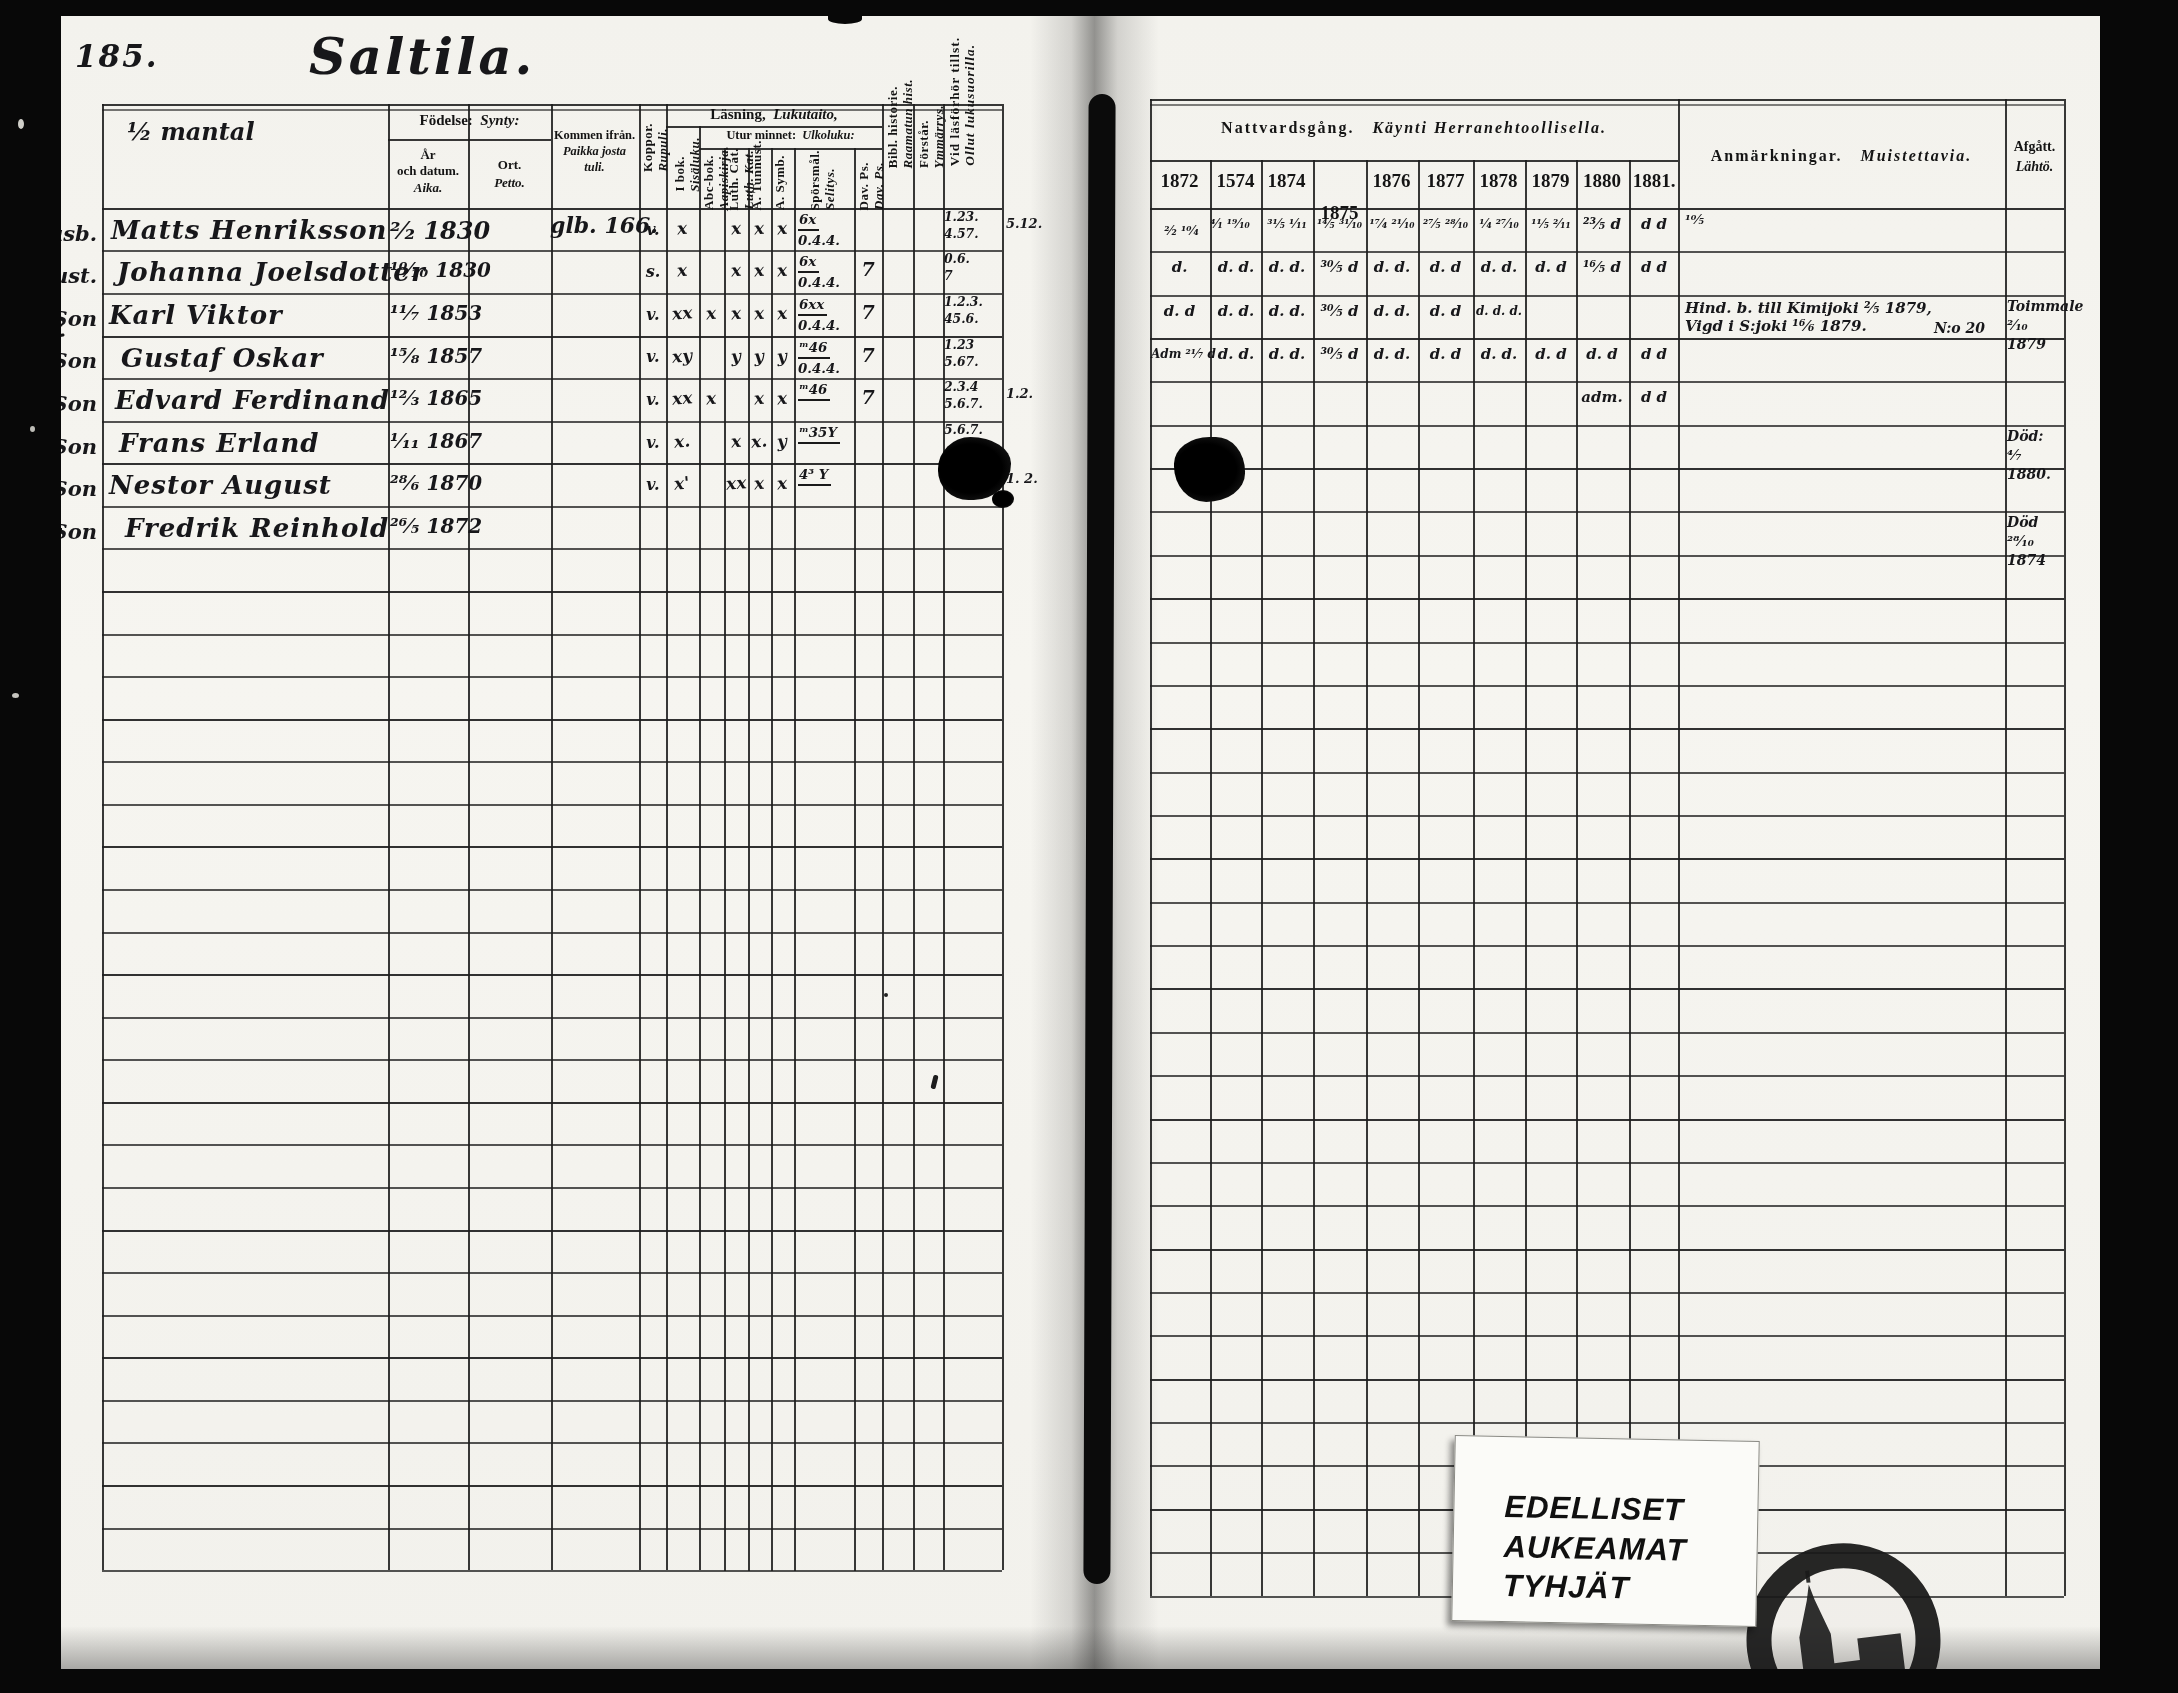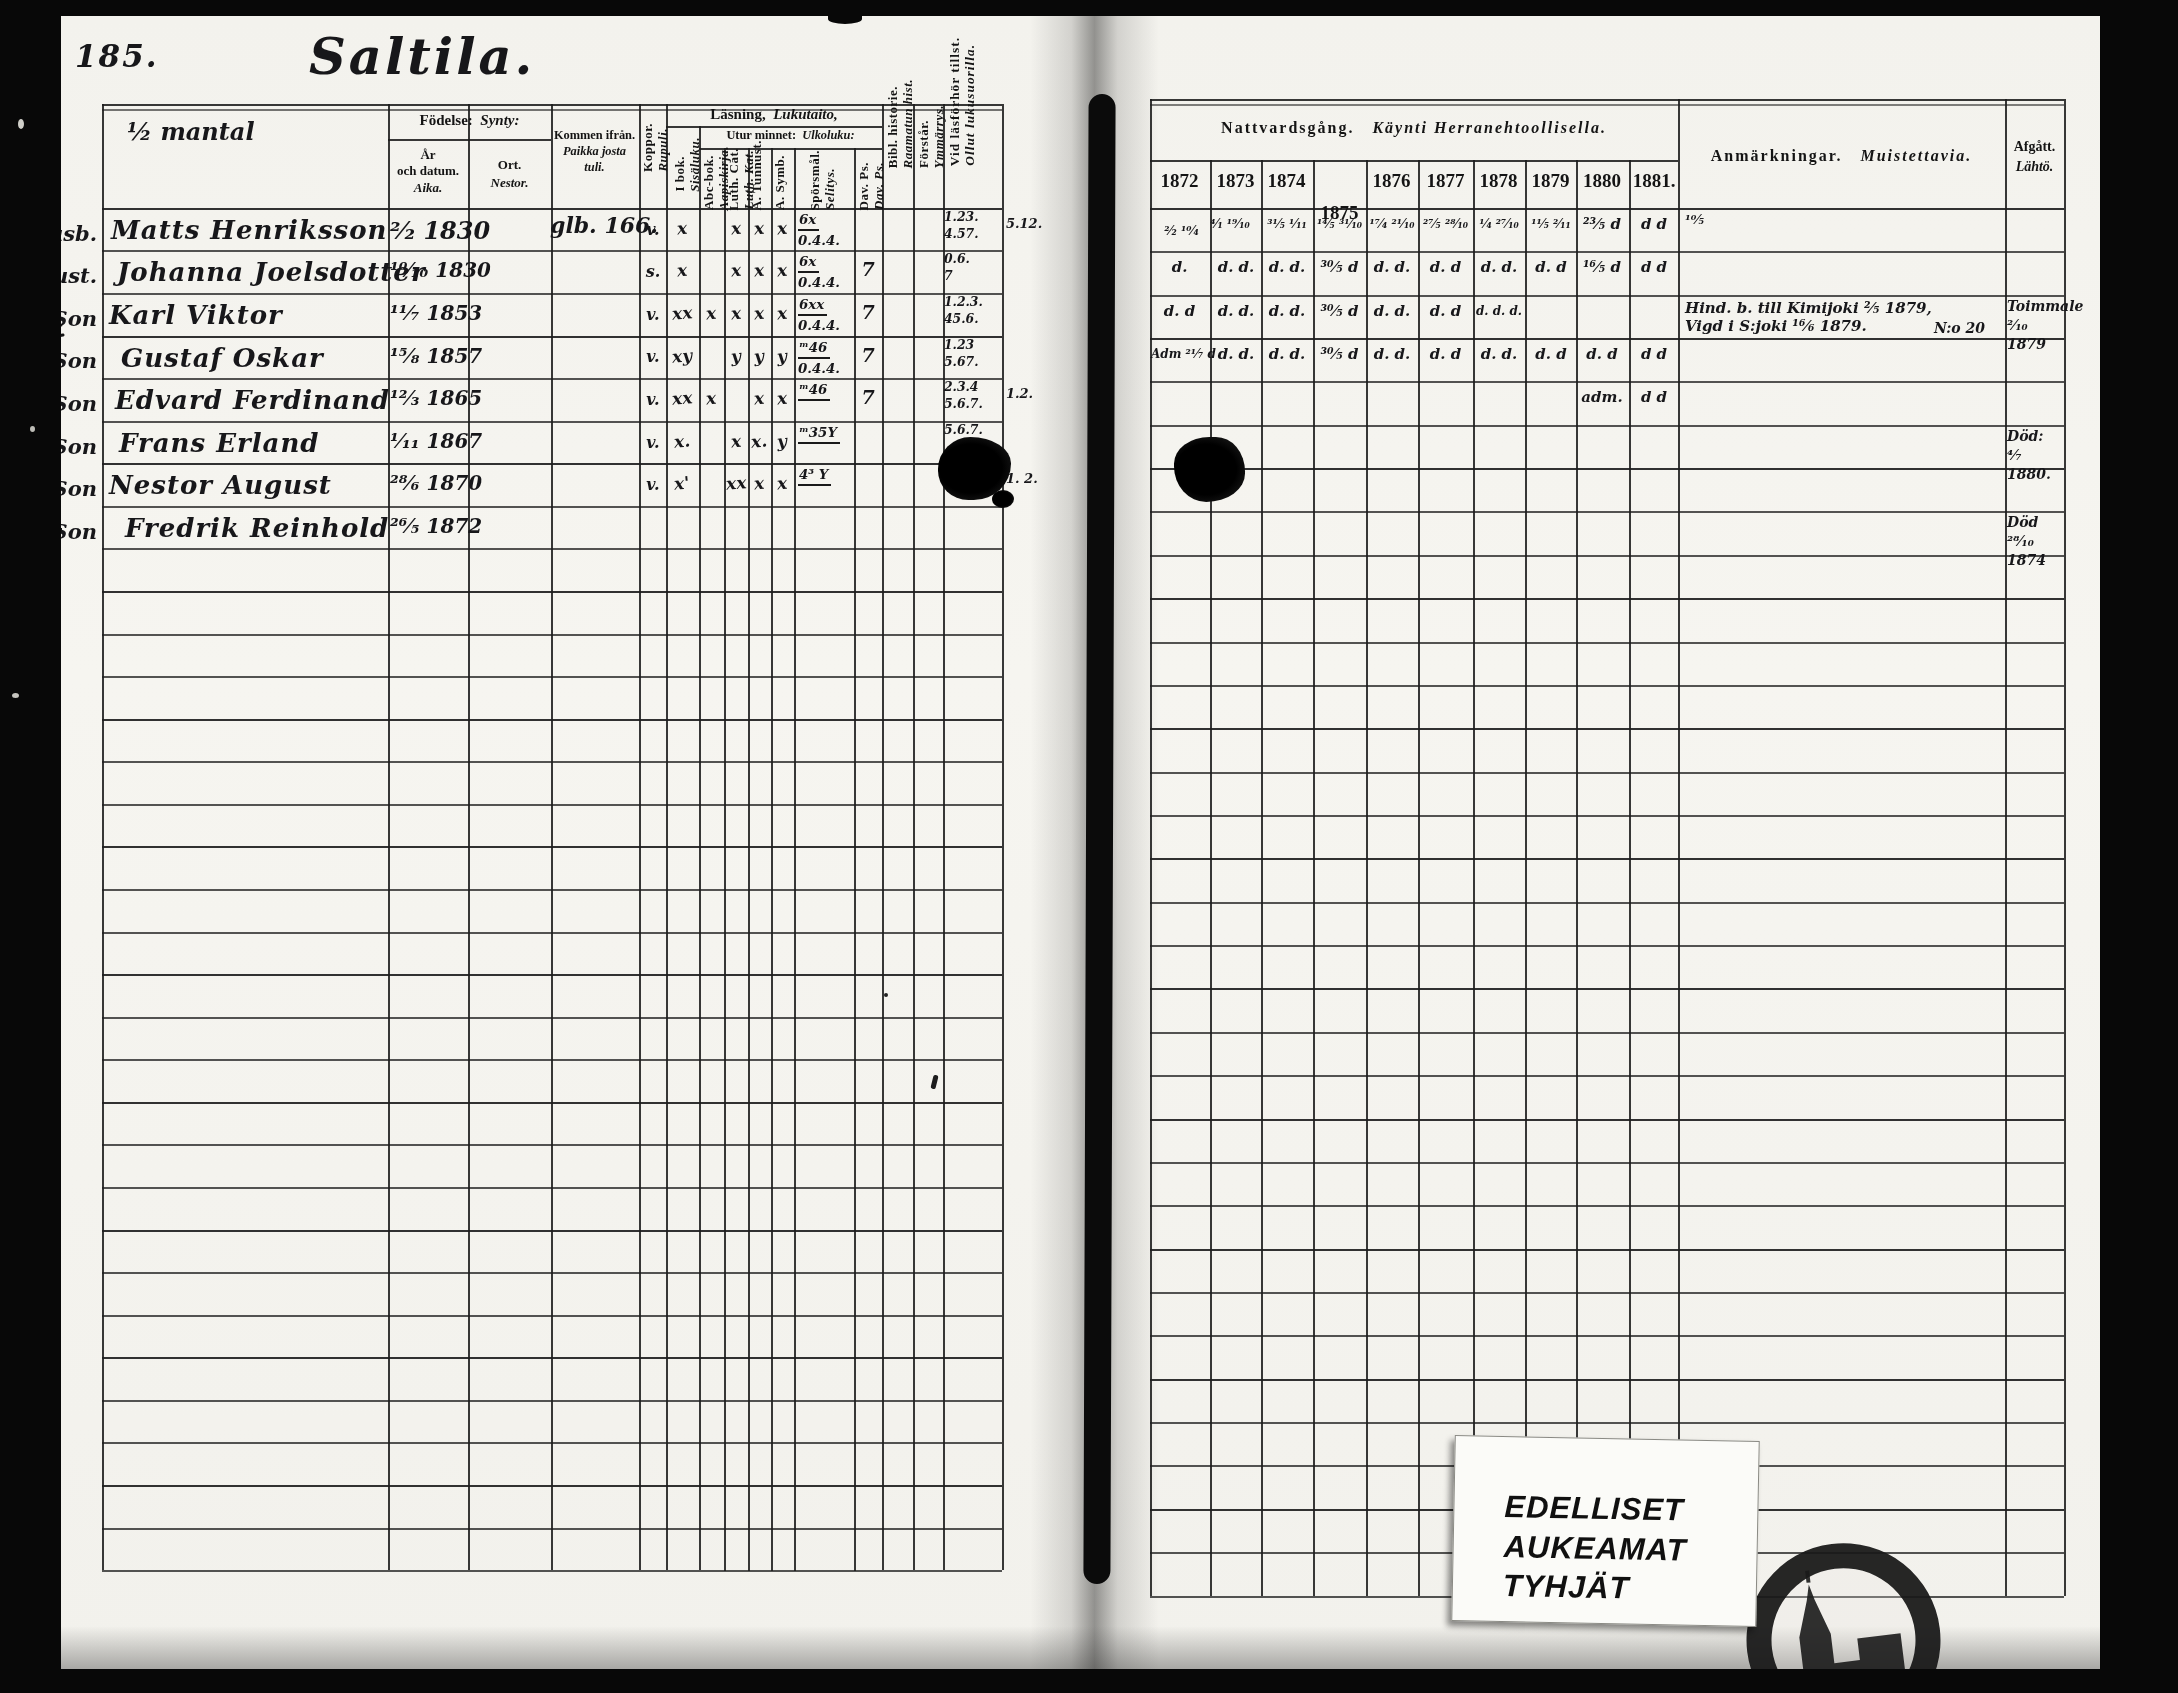--- a/index.html
+++ b/index.html
@@ -159,21 +159,21 @@
       <div class="cell print ctr" style="left: 388px; top: 112px; width: 163px; font-size: 15px;"><span>Födelse:</span><span class="fi"> Synty:</span></div>
       <div class="cell print ctr" style="left: 666px; top: 106px; width: 216px; font-size: 15px;"><span>Läsning,</span><span class="fi"> Lukutaito,</span></div>
       <div class="cell print ctr" style="left: 699px; top: 128px; width: 183px; font-size: 12.4px;"><span>Utur minnet:</span><span class="fi"> Ulkoluku:</span></div>
       <div class="cell print ctr" style="left: 390px; top: 147px; width: 76px; font-size: 13px; line-height: 1.25; white-space: normal;">
         <div>År</div>
         <div>och datum.</div>
         <div class="fi">Aika.</div>
       </div>
       <div class="cell print ctr" style="left: 470px; top: 156px; width: 79px; font-size: 13px; line-height: 1.35; white-space: normal;">
         <div>Ort.</div>
-        <div class="fi">Nestor.</div>
+        <div class="fi">Petto.</div>
       </div>
       <div class="cell print ctr" style="left: 552px; top: 127px; width: 85px; font-size: 12.4px; line-height: 1.3; white-space: normal;">
         <div>Kommen ifrån.</div>
         <div class="fi">Paikka josta</div>
         <div class="fi">tuli.</div>
       </div>
       <div class="vwrap" style="left: 641px; top: 115px; height: 57px;">
         <span class="vtext">Koppor.</span>
         <span class="vtext fi">Rupuli.</span>
       </div>
@@ -335,21 +335,21 @@
       </div>
       <div class="cell hw" style="left: 1006px; top: 471px; width: 51px; font-size: 13px;">1. 2.</div>
       <div class="cell hw" style="left: 18px; top: 519px; width: 79px; text-align: right; font-size: 21px;">Son</div>
       <div class="abs" style="left: 44px; top: 520px; z-index: 3;"><svg width="20" height="28" viewBox="0 0 30 42">
           <path d="M13 2 L17 2 L17 12 L27 12 L27 17 L17 17 L17 40 L13 40 L13 17 L3 17 L3 12 L13 12 Z" fill="#141414"></path>
         </svg></div>
       <div class="cell hw" style="left: 125px; top: 513px; width: 277px; font-size: 26px; letter-spacing: 1px;">Fredrik Reinhold</div>
       <div class="cell hw ctr" style="left: 390px; top: 514px; width: 77px; font-size: 20px;">²⁶⁄₅ 1872</div>
       <div class="cell print ctr" style="left: 1150px; top: 119px; width: 528px; font-size: 16px; letter-spacing: 2px;"><span>Nattvardsgång.</span><span class="fi"> Käynti Herranehtoollisella.</span></div>
       <div class="cell print ctr" style="left: 1150px; top: 170px; width: 59px; font-size: 19px;">1872</div>
-      <div class="cell print ctr" style="left: 1210px; top: 170px; width: 51px; font-size: 19px;">1873</div>
+      <div class="cell print ctr" style="left: 1210px; top: 170px; width: 51px; font-size: 19px;">1574</div>
       <div class="cell print ctr" style="left: 1261px; top: 170px; width: 51px; font-size: 19px;">1874</div>
       <div class="cell print ctr" style="left: 1313px; top: 170px; width: 53px; font-size: 19px; margin-top: 32px;">1875</div>
       <div class="cell print ctr" style="left: 1366px; top: 170px; width: 51px; font-size: 19px;">1876</div>
       <div class="cell print ctr" style="left: 1418px; top: 170px; width: 55px; font-size: 19px;">1877</div>
       <div class="cell print ctr" style="left: 1473px; top: 170px; width: 51px; font-size: 19px;">1878</div>
       <div class="cell print ctr" style="left: 1525px; top: 170px; width: 51px; font-size: 19px;">1879</div>
       <div class="cell print ctr" style="left: 1576px; top: 170px; width: 52px; font-size: 19px;">1880</div>
       <div class="cell print ctr" style="left: 1629px; top: 170px; width: 50px; font-size: 19px;">1881.</div>
       <div class="cell print ctr" style="left: 1678px; top: 147px; width: 327px; font-size: 16px; letter-spacing: 2px;"><span>Anmärkningar.</span><span class="fi"> Muistettavia.</span></div>
       <div class="cell print ctr" style="left: 2005px; top: 137px; width: 59px; font-size: 14px; line-height: 1.4; white-space: normal;">

